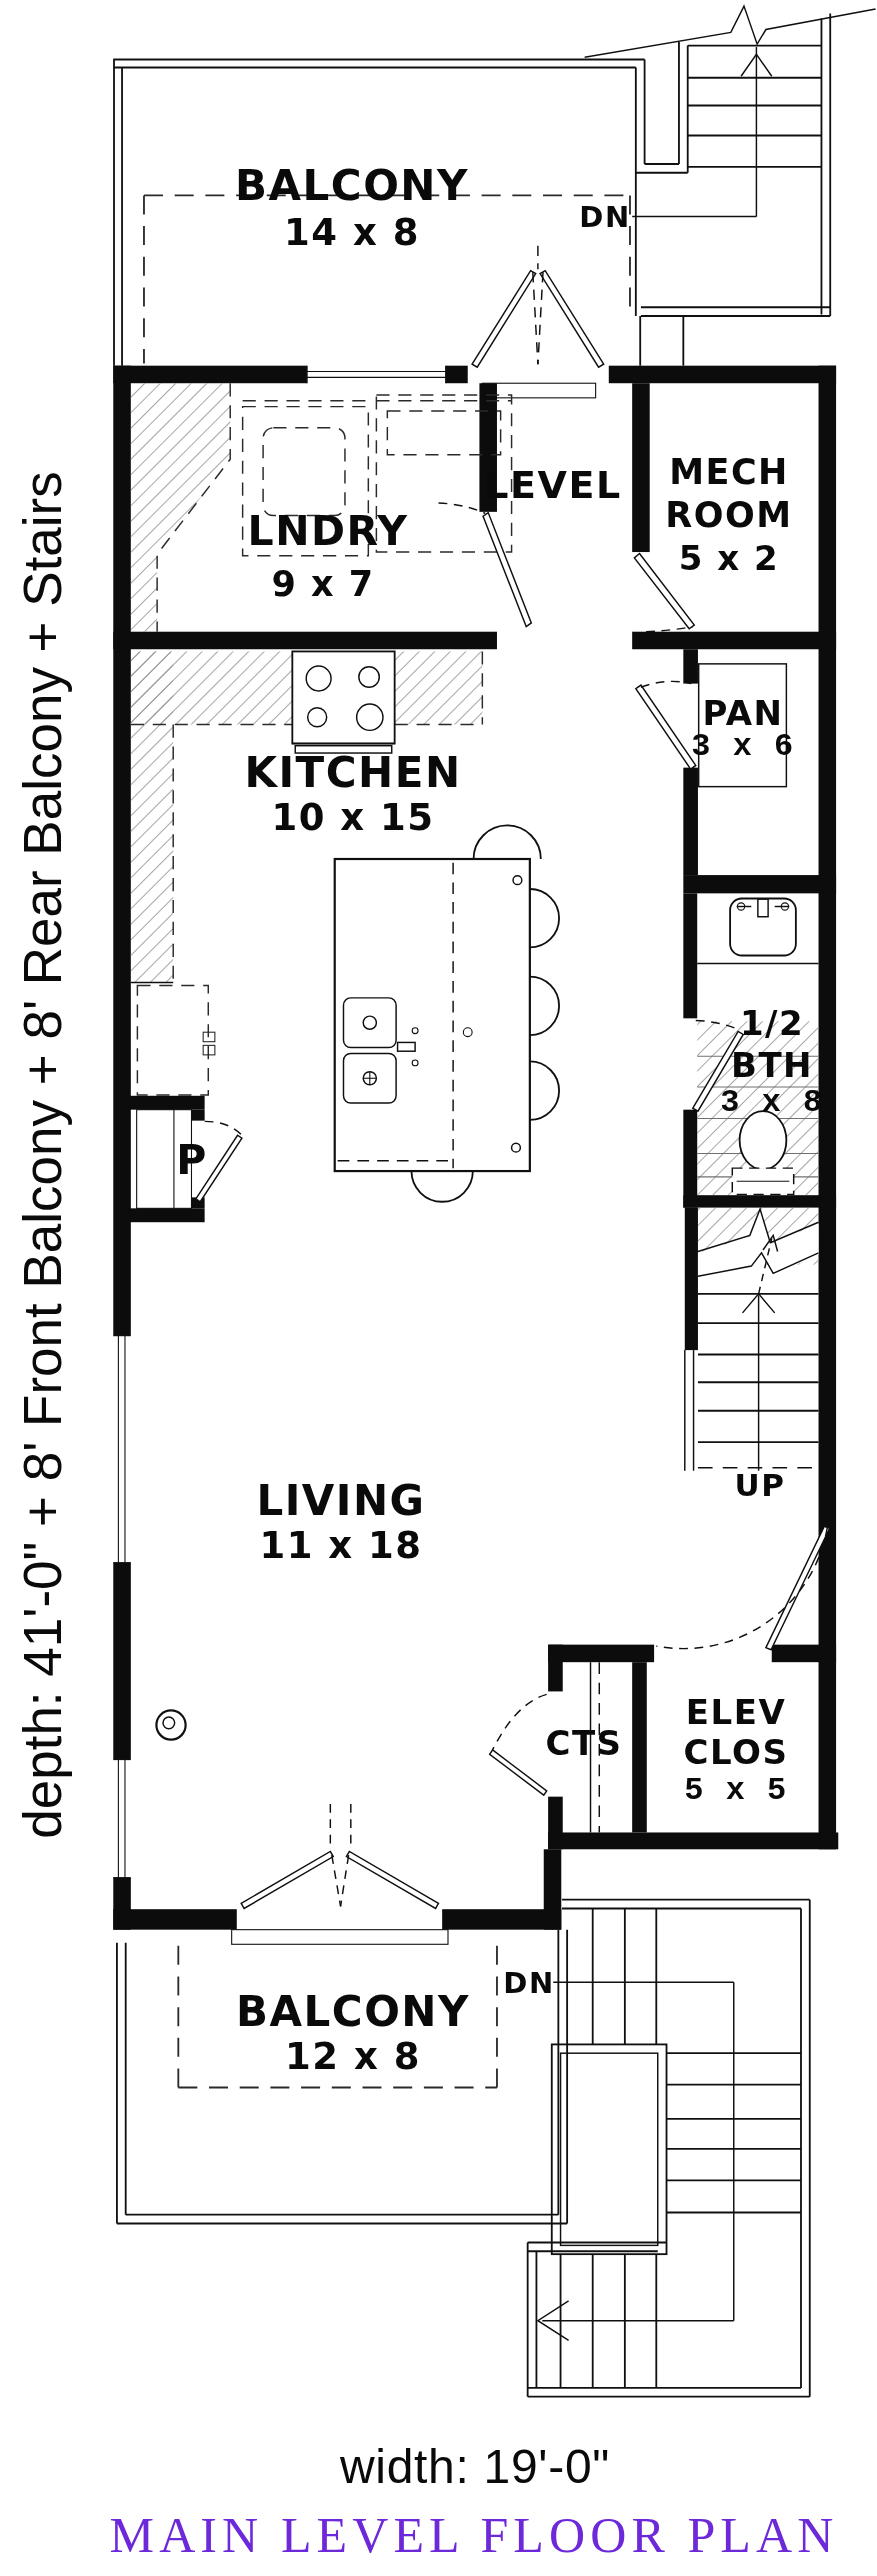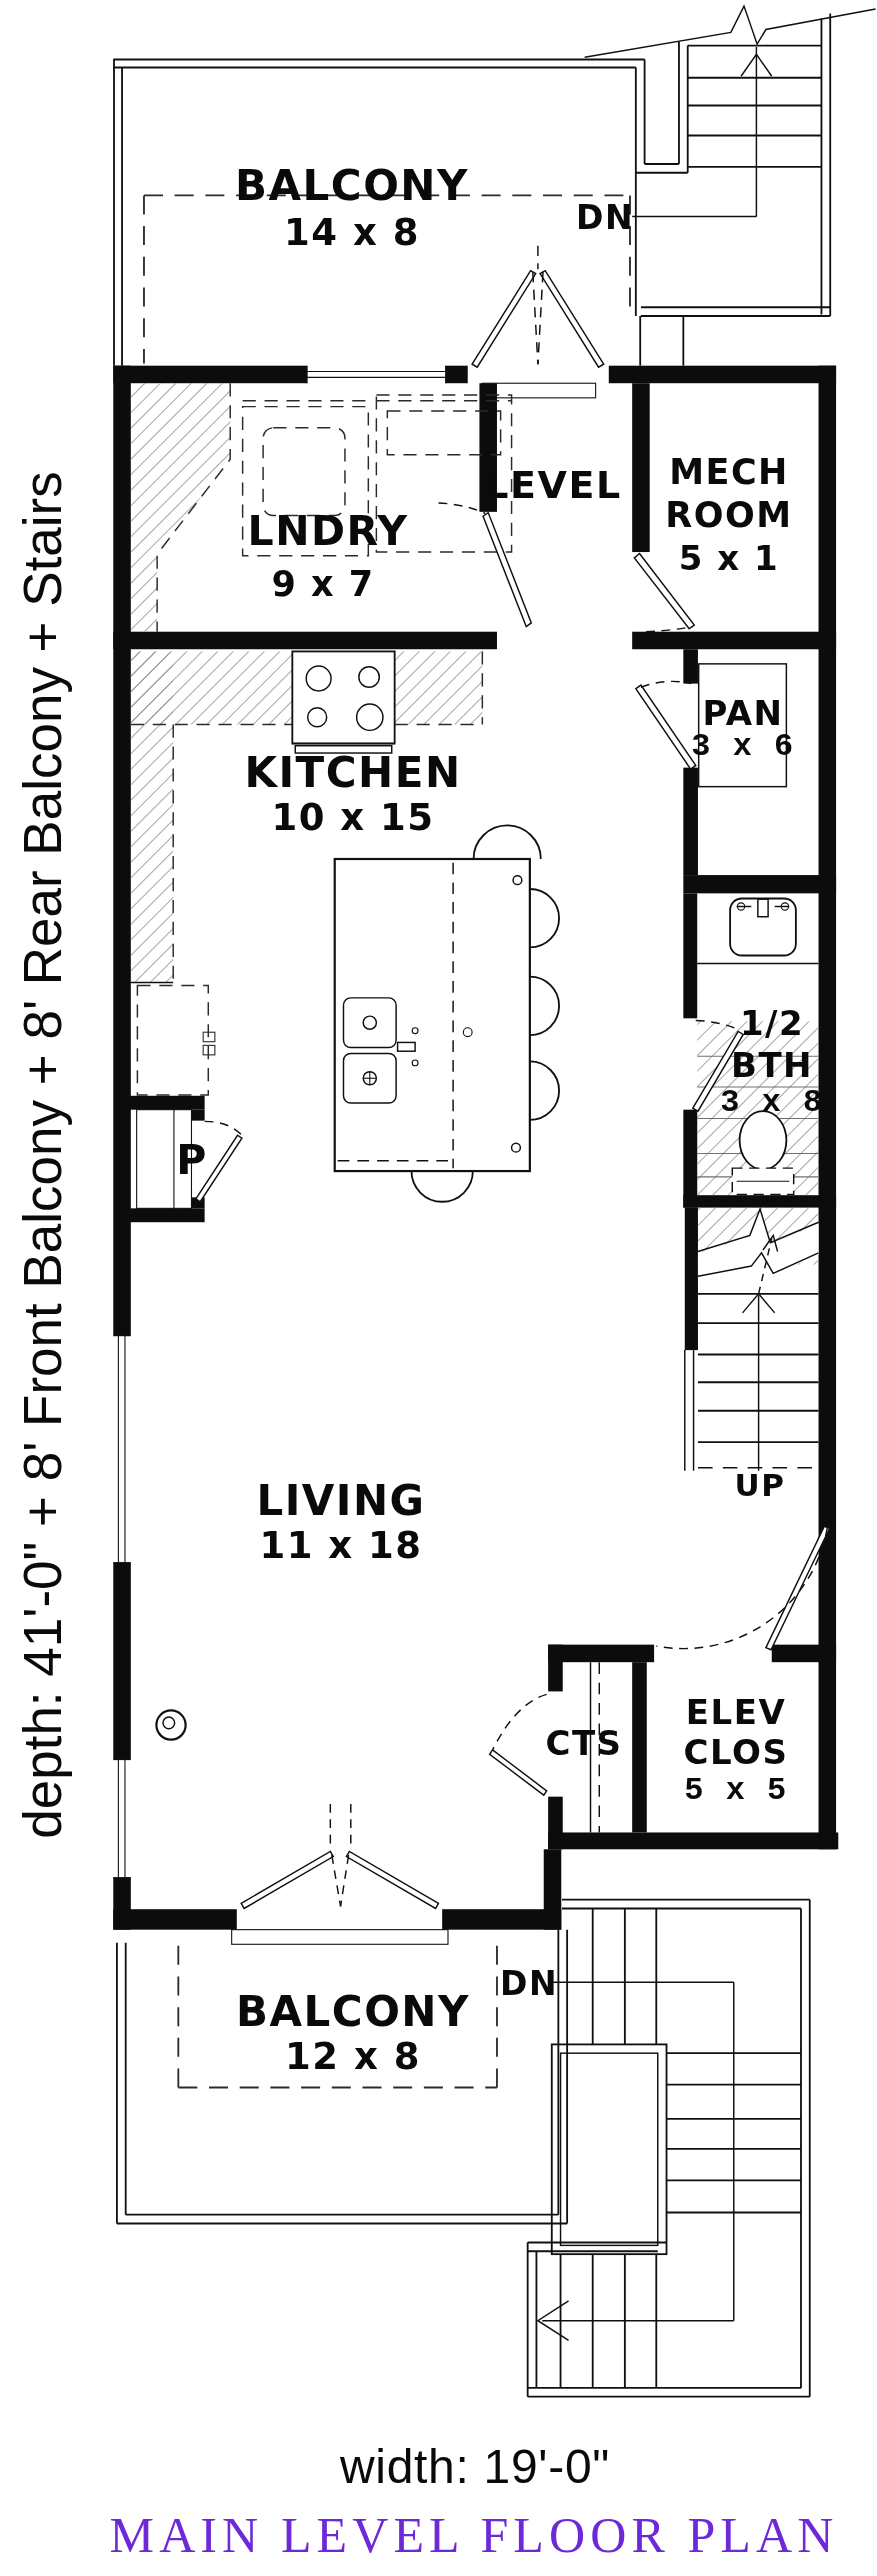--- a/index.html
+++ b/index.html
@@ -1,21 +1,21 @@
 <!DOCTYPE html>
 <html style="font-size:11.7px"><head>
 <meta charset="utf-8">
 <style>
   html,body{margin:0;padding:0;background:#fff;}
   .sheet{position:relative;width:877px;height:2576px;background:#ffffff;overflow:hidden;}
   svg.linework{position:absolute;left:0;top:0;}
   .lbl{position:absolute;transform:translate(-50%,-50%);font-family:"DejaVu Sans",sans-serif;
        font-weight:700;color:#0a0a0a;white-space:nowrap;letter-spacing:1.5px;line-height:1;}
   .s58{font-size:42px;} .s52{font-size:38px;} .s50{font-size:37px;} .s48{font-size:35px;}
-  .s46{font-size:34px;} .s44{font-size:32px;font-family:Liberation Mono, monospace;} .s42{font-size:31px;} .s40{font-size:33px;}
+  .s46{font-size:34px;} .s44{font-size:32px;font-family:Liberation Mono, monospace;} .s42{font-size:31px;} .s40{font-size:29px;}
   .s54{font-size:41px;}
   .dim{position:absolute;transform:translate(-50%,-50%);font-family:"Liberation Sans",sans-serif;
        font-weight:400;color:#0a0a0a;white-space:nowrap;}
   .widthlbl{font-size:48px;letter-spacing:0.7px;}
   .sidelbl{font-size:53px;transform:translate(-50%,-50%) rotate(-90deg);transform-origin:center;}
   .title{position:absolute;transform:translate(-50%,-50%);font-family:Liberation Serif, serif;
        font-weight:400;font-size:50px;letter-spacing:5.1px;color:#6d28d9;white-space:nowrap;}
 </style>
 </head>
 <body>
@@ -341,21 +341,21 @@
 
   <div class="lbl s58" style="left:352px;top:186px">BALCONY</div>
   <div class="lbl s50" style="left:352px;top:232px">14 x 8</div>
   <div class="lbl s40" style="left:605px;top:217px">DN</div>
 
   <div class="lbl s54" style="left:328px;top:531px">LNDRY</div>
   <div class="lbl s48" style="left:323px;top:584px">9 x 7</div>
   <div class="lbl s52" style="left:553px;top:485px">LEVEL</div>
   <div class="lbl s48" style="left:729px;top:472px">MECH</div>
   <div class="lbl s48" style="left:729px;top:515px">ROOM</div>
-  <div class="lbl s46" style="left:729px;top:558px">5 x 1</div>
+  <div class="lbl s46" style="left:729px;top:558px">5 x 2</div>
 
   <div class="lbl s58" style="left:353px;top:773px">KITCHEN</div>
   <div class="lbl s50" style="left:353px;top:817px">10 x 15</div>
   <div class="lbl s46" style="left:743px;top:713px">PAN</div>
   <div class="lbl s44" style="left:743px;top:747px">3 x 6</div>
   <div class="lbl s54" style="left:192px;top:1160px">P</div>
 
   <div class="lbl s46" style="left:772px;top:1023px">1/2</div>
   <div class="lbl s46" style="left:772px;top:1065px">BTH</div>
   <div class="lbl s44" style="left:772px;top:1103px">3 x 8</div>

